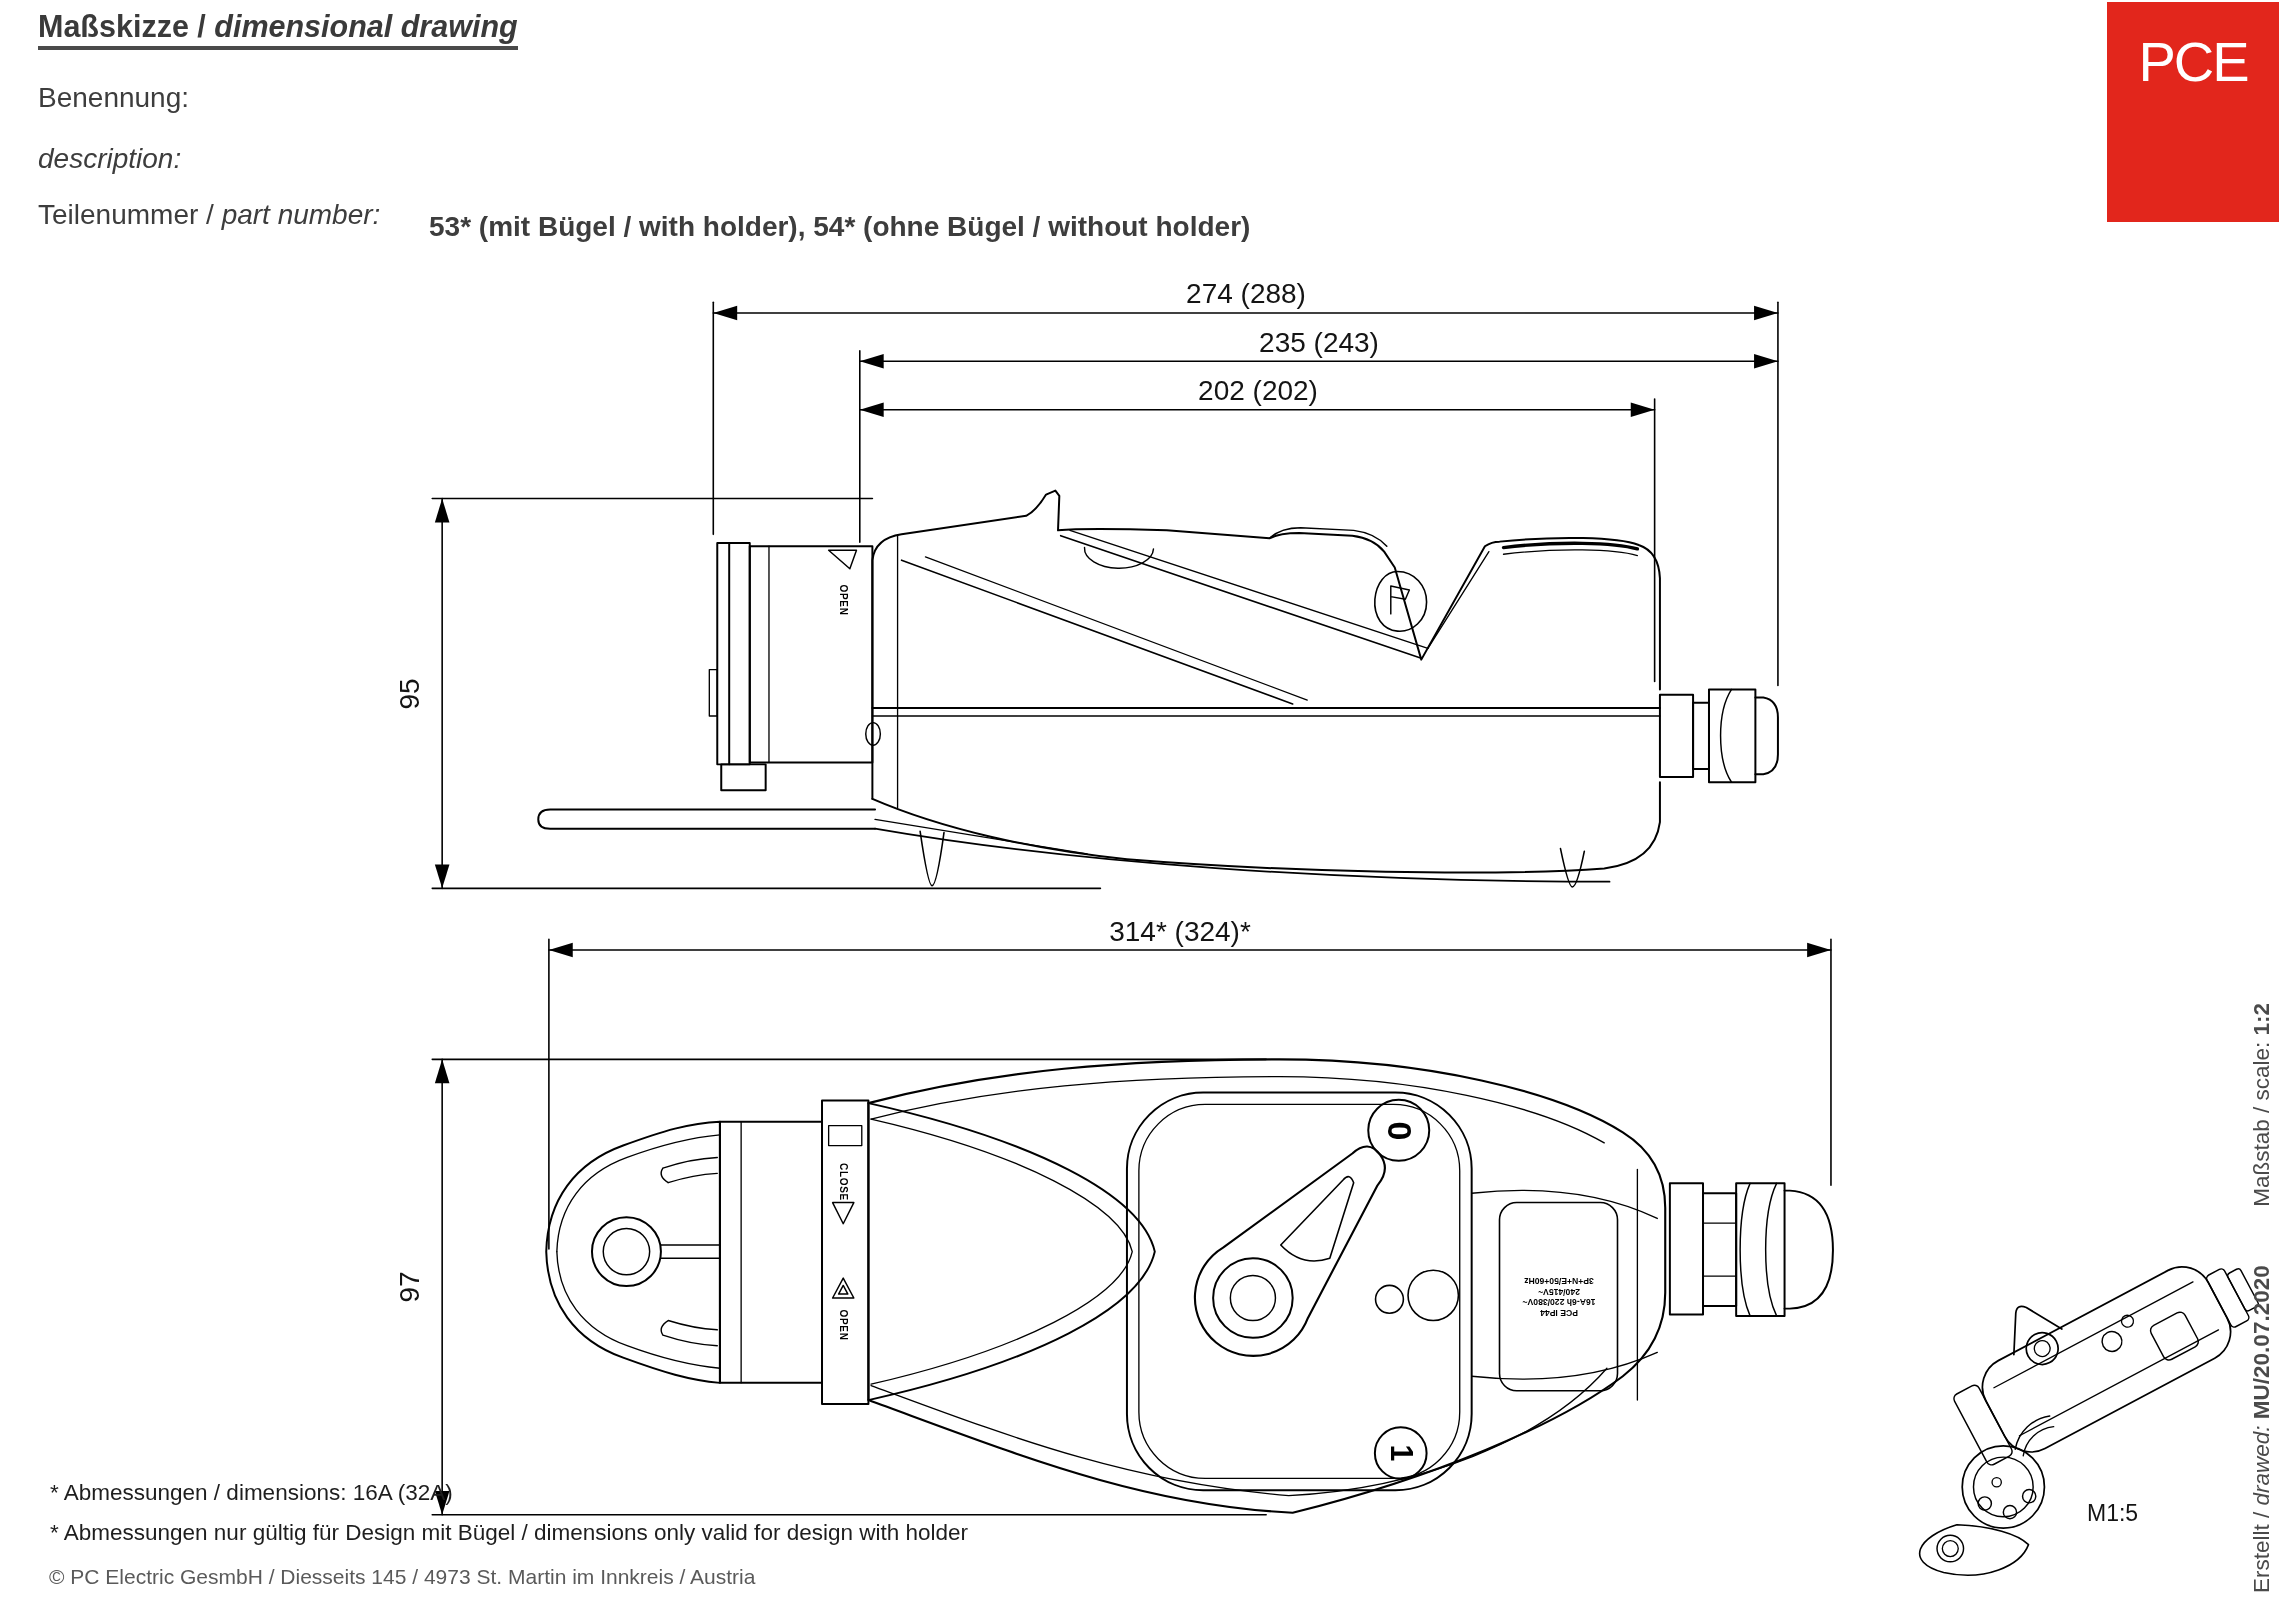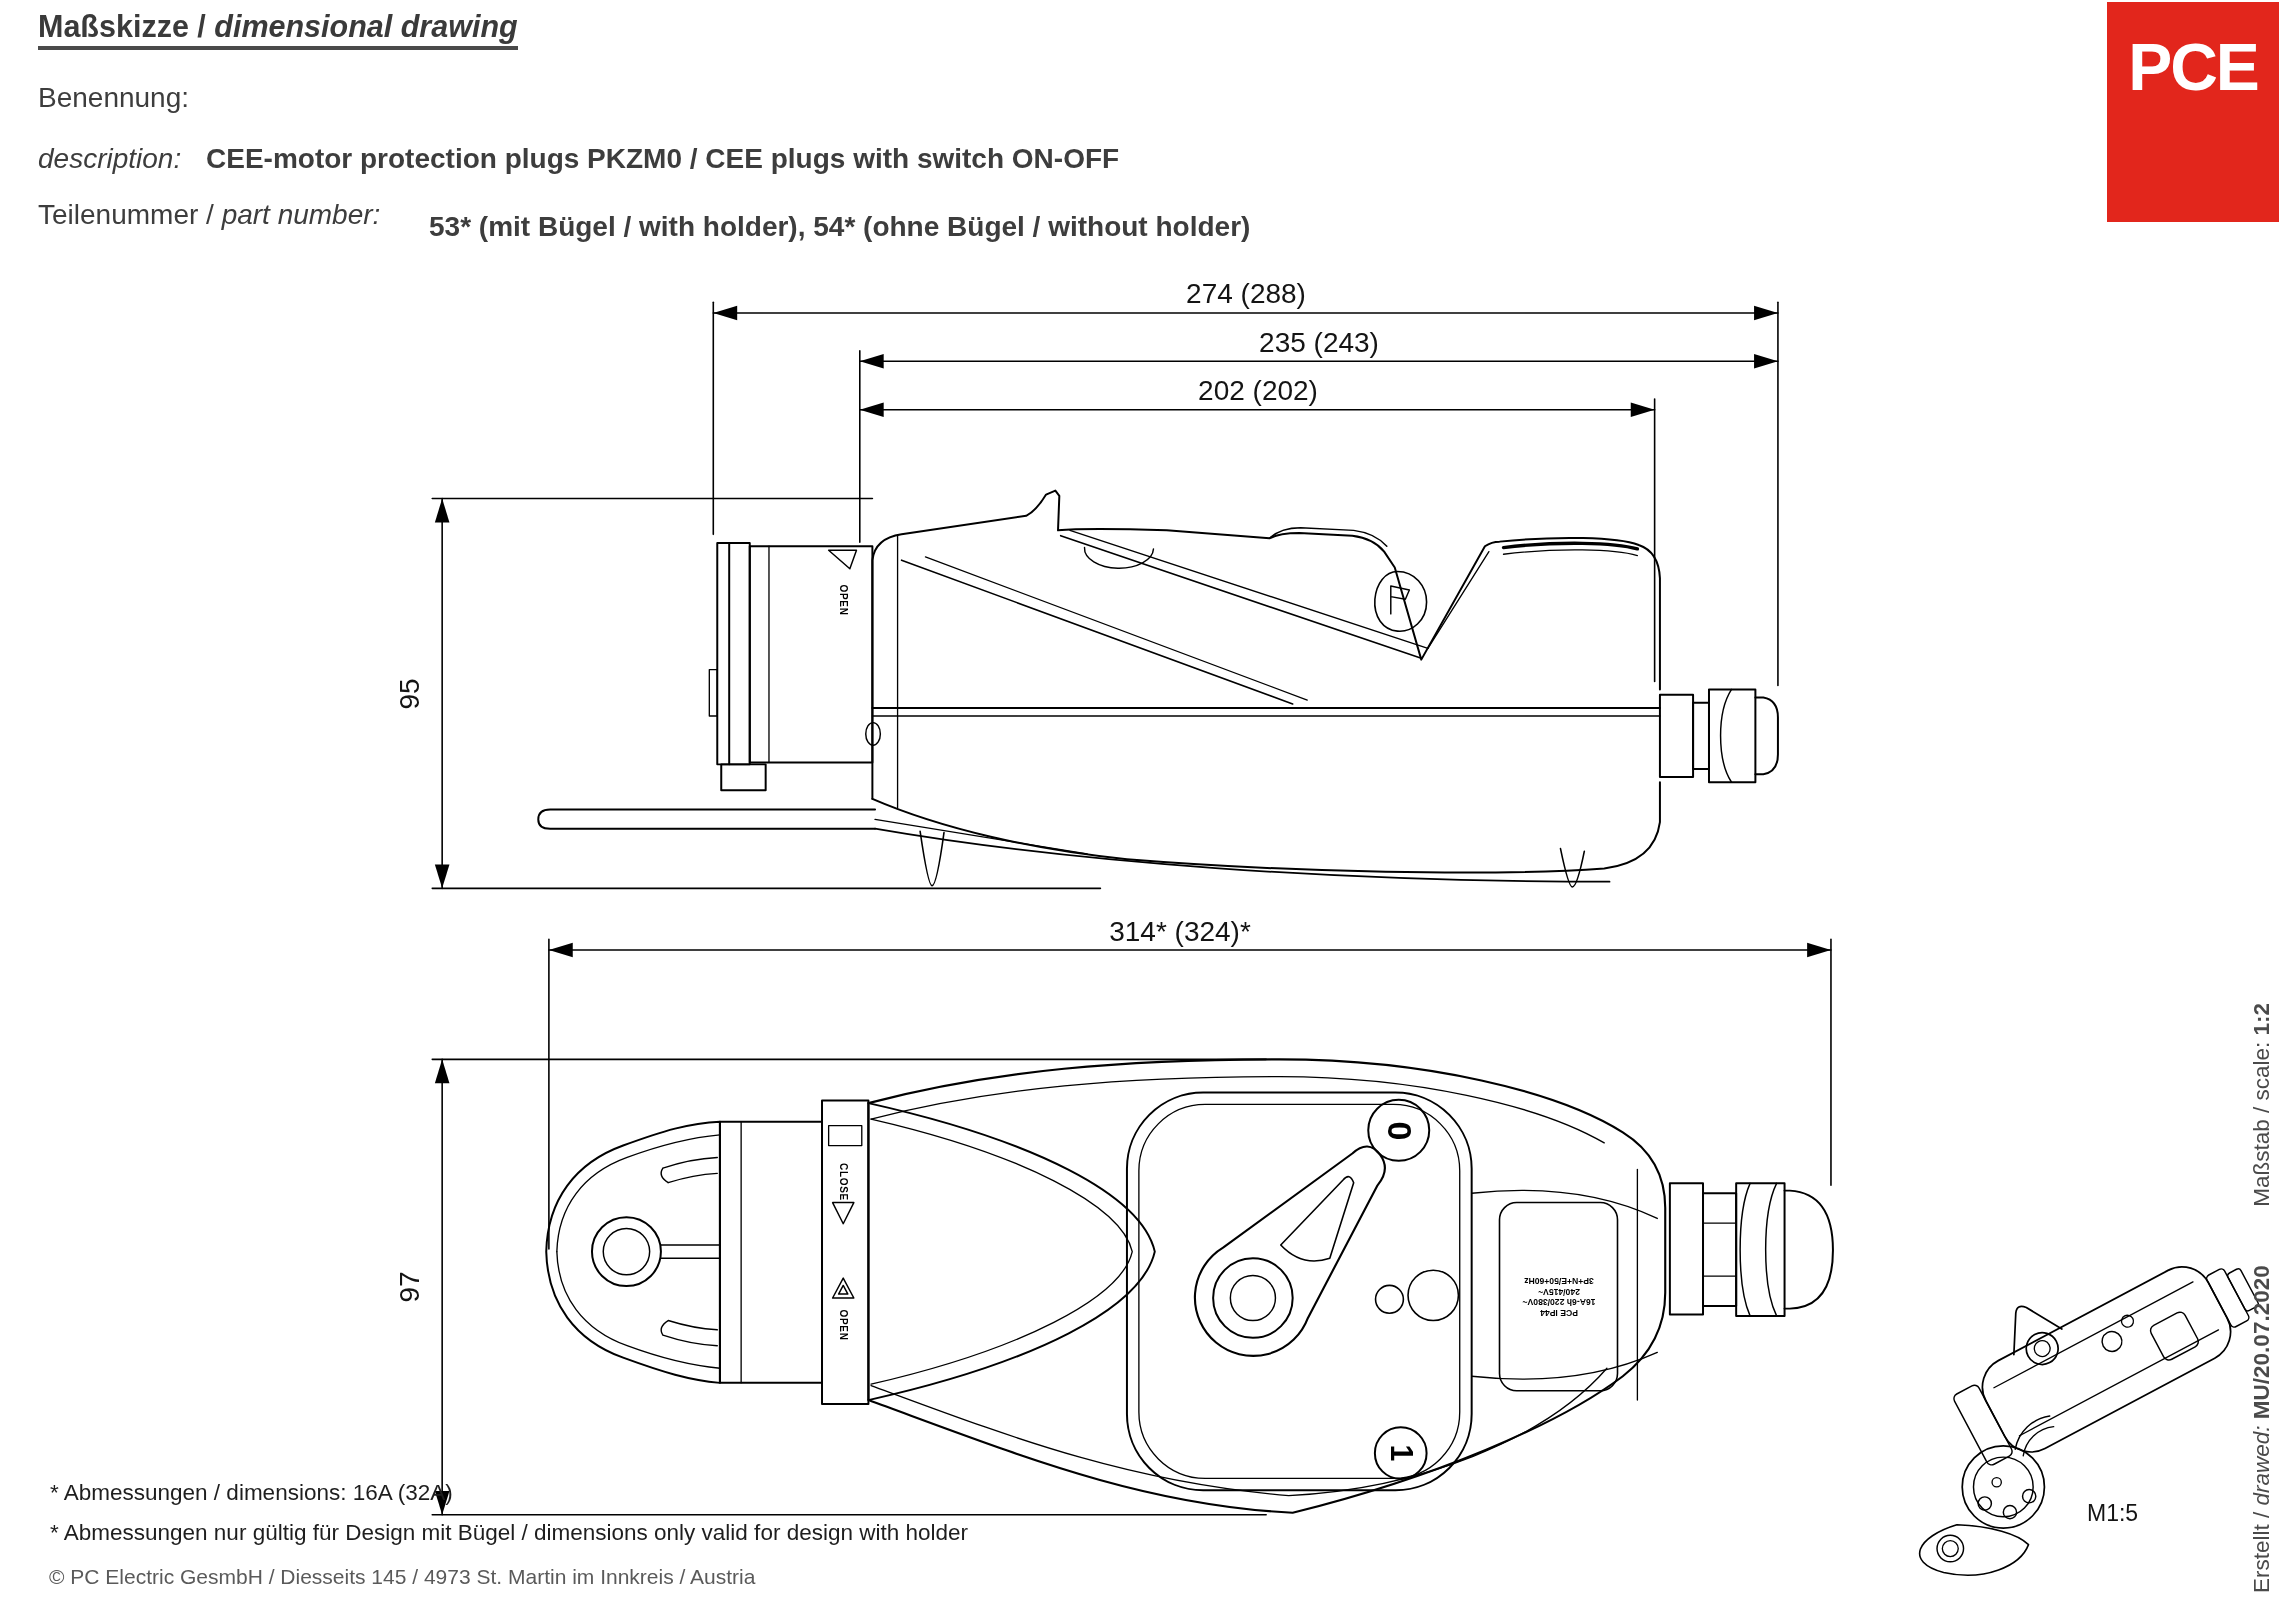--- a/index.html
+++ b/index.html
@@ -10,21 +10,21 @@
   .i{font-style:italic;}
   #linework{position:absolute;left:0;top:0;}
   
   .title{font-size:30.5px;font-weight:bold;color:#3a3a3a;border-bottom:4.6px solid #4a4a4a;
          padding-bottom:2px;white-space:nowrap;}
   .hlabel{font-size:28px;color:#3d3d3d;white-space:nowrap;}
   .hvalue{font-size:28px;font-weight:bold;color:#3d3d3d;white-space:nowrap;}
   
   .logo{width:172px;height:220px;display:flex;justify-content:center;align-items:flex-start;
         padding-top:26.5px;box-sizing:border-box;}
-  .logo span{font-size:66px;font-weight:bold;color:#fff;letter-spacing:-2px;}
+  .logo span{font-size:56px;font-weight:normal;color:#fff;letter-spacing:-2px;}
   
   .dimlabel{font-size:28px;color:#141414;white-space:nowrap;transform:translateX(-50%);}
   .vdim{font-size:28px;color:#141414;white-space:nowrap;
         transform:translate(-50%,-50%) rotate(-90deg);}
   
   .vtext{position:absolute;white-space:nowrap;font-weight:bold;color:#000;
          transform:translate(-50%,-50%) rotate(90deg);}
   .switchglyph{position:absolute;white-space:nowrap;font-weight:bold;color:#000;
          transform:translate(-50%,-50%) rotate(90deg);}
   .plate180{position:absolute;width:172px;text-align:center;font-weight:bold;color:#000;
@@ -246,21 +246,20 @@
     </g>
   </svg>
 
   <div class="abs title" style="left:38px;top:9.3px;">
     <span>Maßskizze / </span><span class="i">dimensional drawing</span>
   </div>
 
   <div class="abs hlabel" style="left:38px;top:82px;">Benennung:</div>
 
   <div class="abs hlabel i" style="left:38px;top:143px;">description:</div>
-  <div class="abs hvalue" style="left:206px;top:143px;">CEE-motor protection plugs PKZM0 / CEE plugs with switch ON-OFF</div>
 
   <div class="abs hlabel" style="left:38px;top:199px;">
     <span>Teilenummer / </span><span class="i">part number:</span>
   </div>
   <div class="abs hvalue" style="left:409px;top:211px;margin-left:20px;">53* (mit Bügel / with holder), 54* (ohne Bügel / without holder)</div>
 
   <div class="abs logo" style="left: 2107px; top: 2px; background: rgb(226, 38, 28);">
     <span>PCE</span>
   </div>
 

